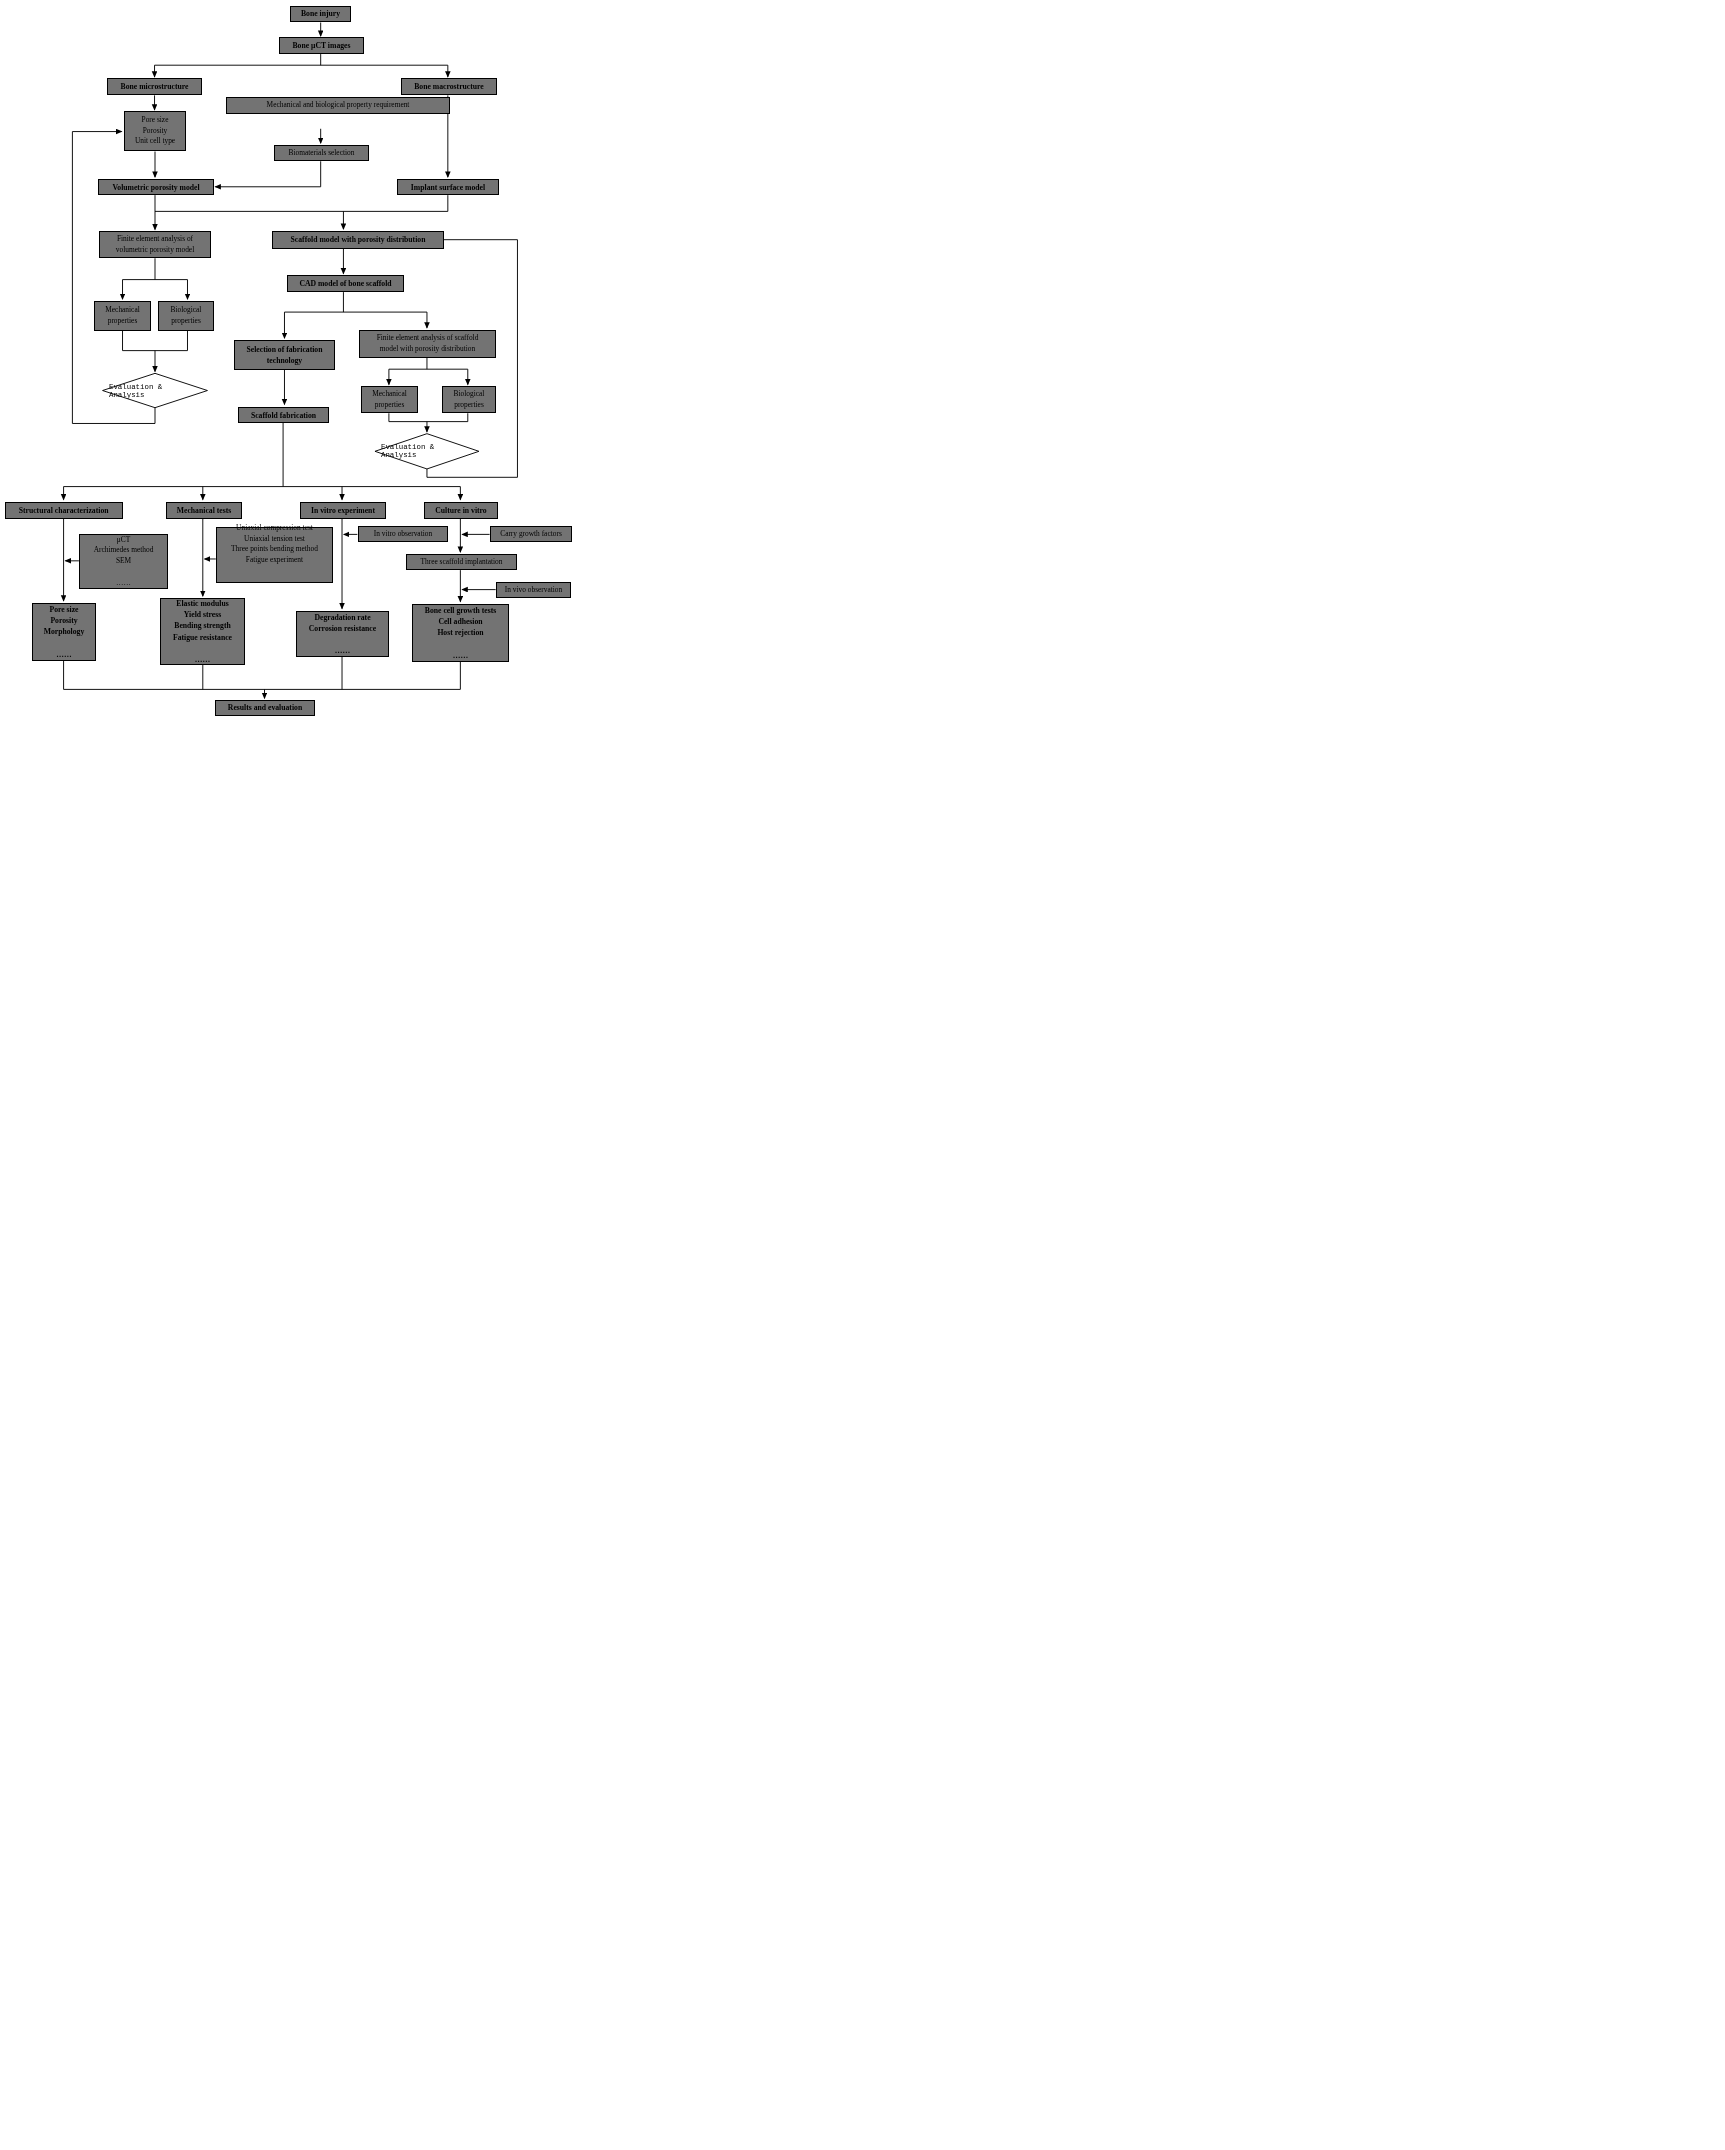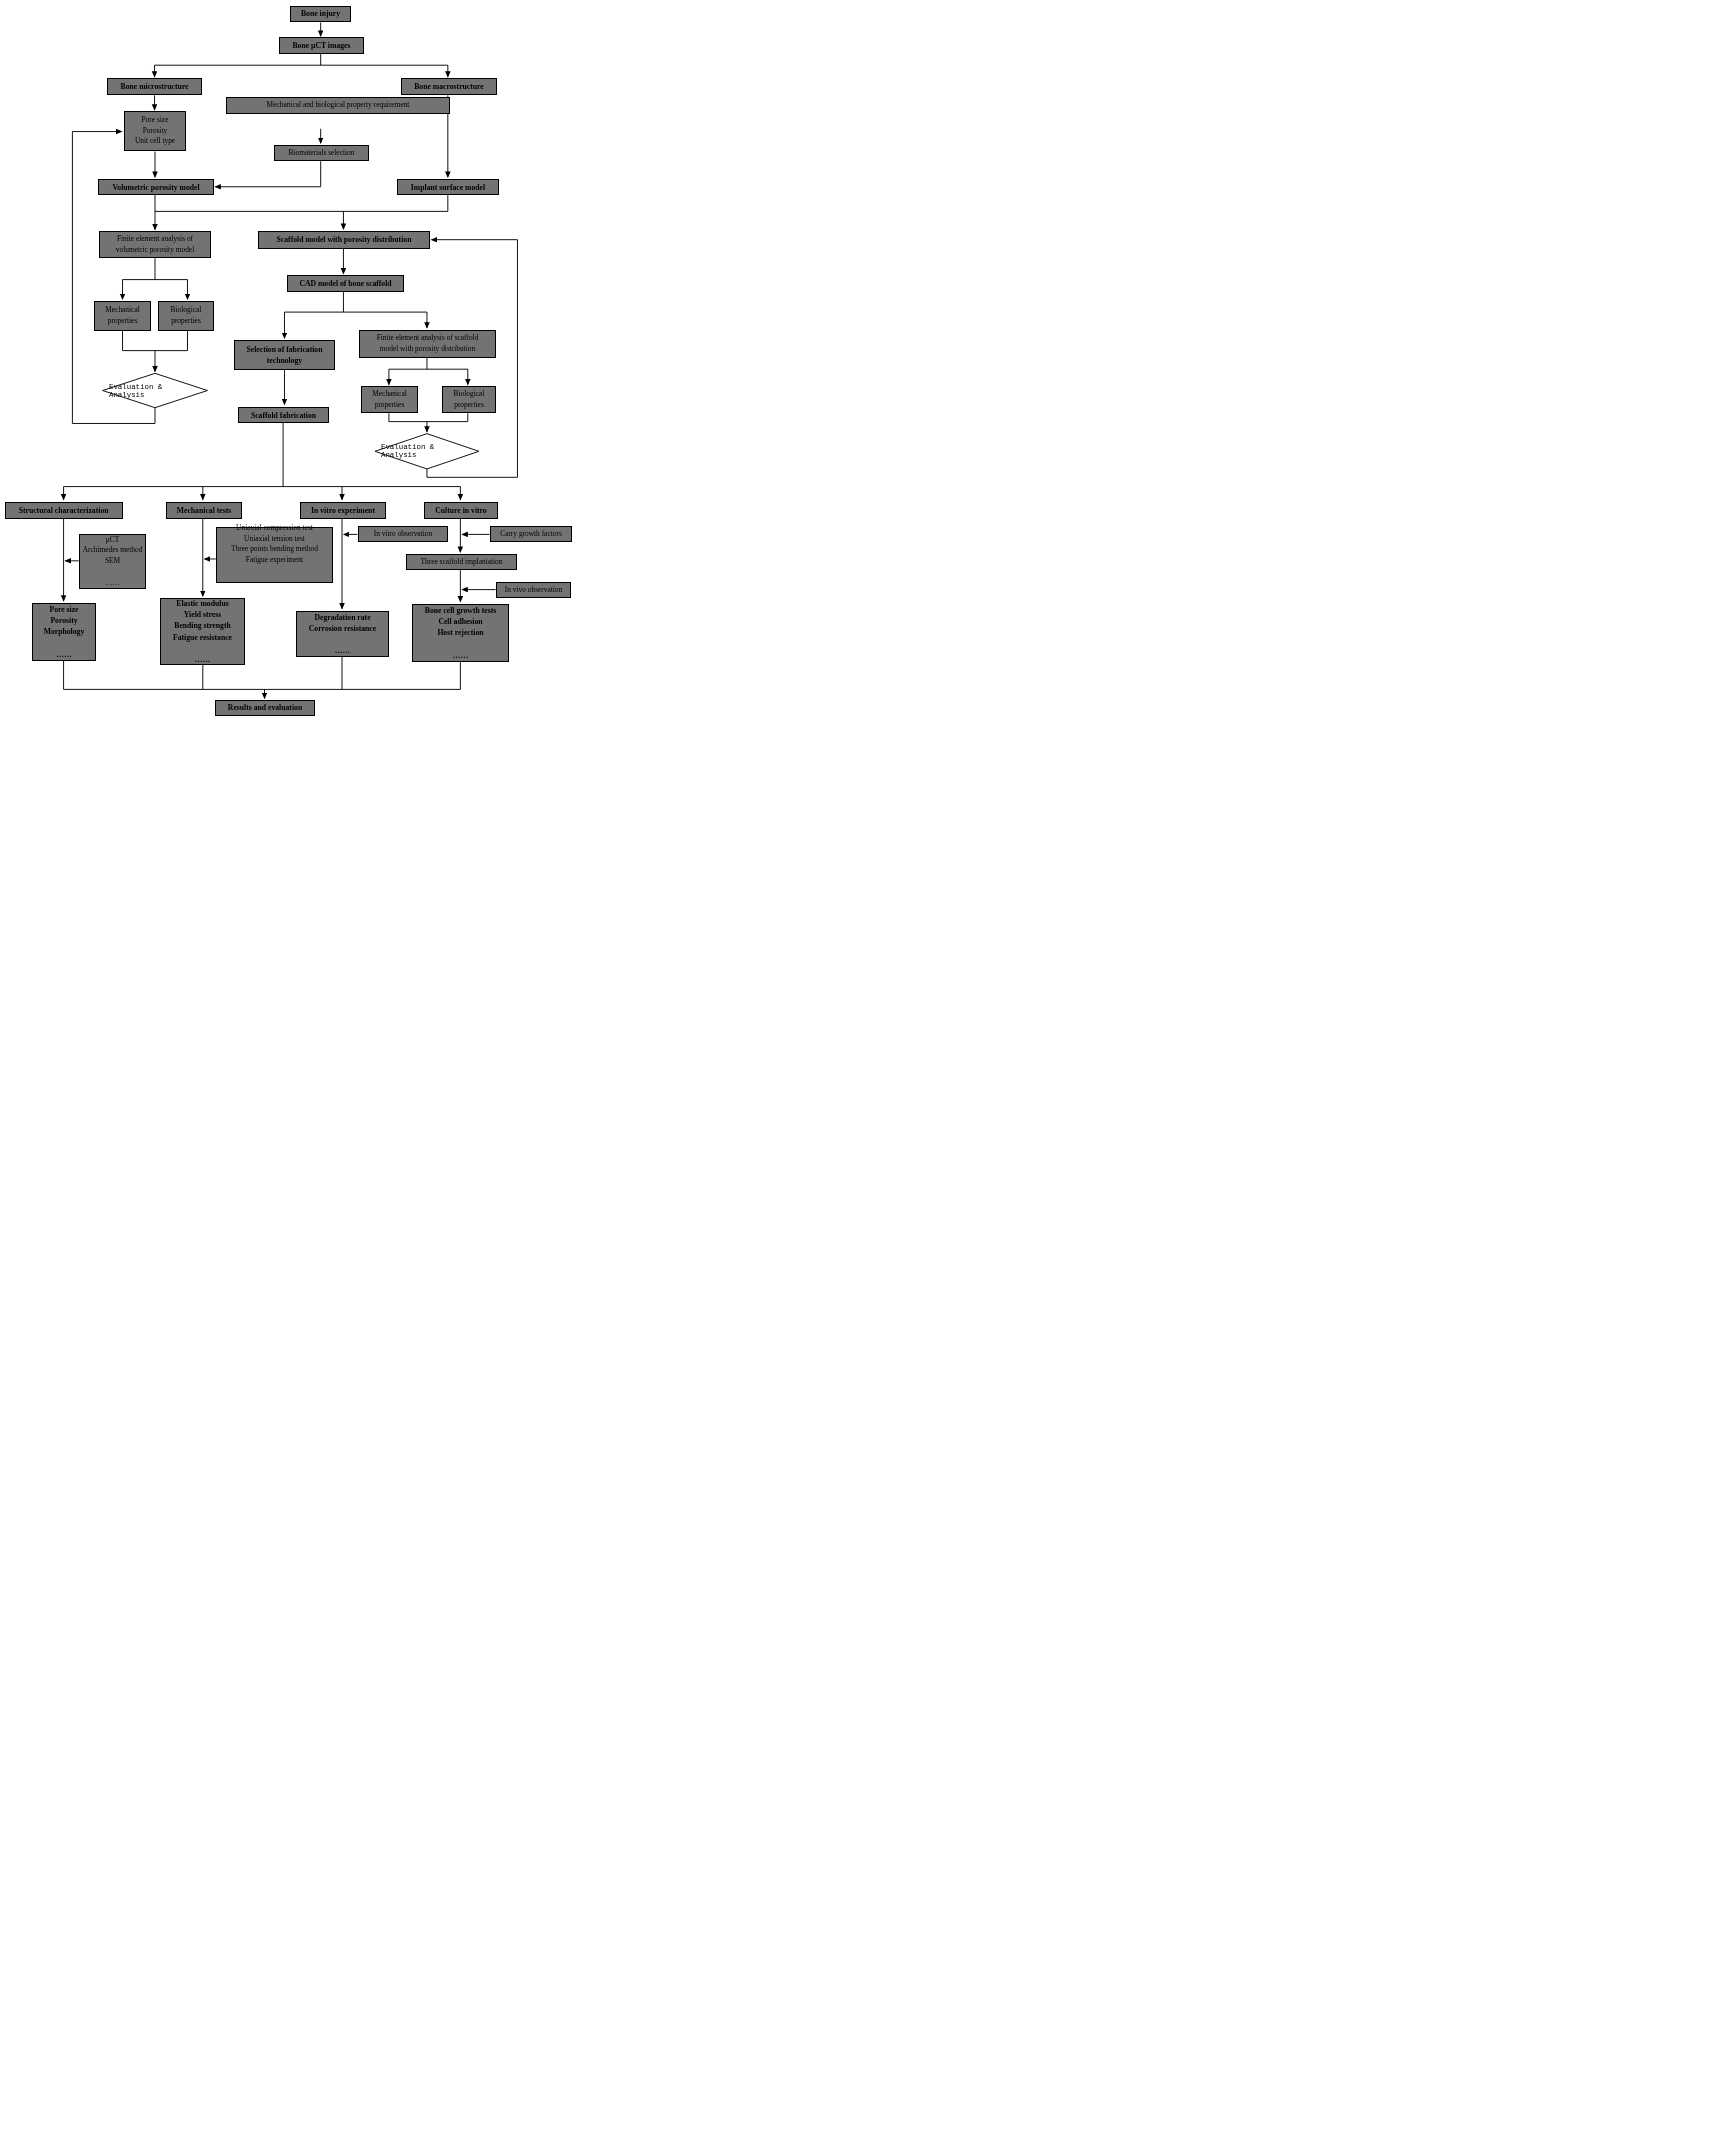--- a/index.html
+++ b/index.html
@@ -134,39 +134,39 @@
   <div class="node bold" style="left:397px;top:179px;width:102px;height:16.3px">Implant surface model</div>
 
   <div class="node" style="left:99px;top:231px;width:112px;height:27px">Finite element analysis of
 volumetric porosity model</div>
   <div class="node" style="left:94px;top:301px;width:57px;height:30px">Mechanical
 properties</div>
   <div class="node" style="left:158px;top:301px;width:56px;height:30px">Biological
 properties</div>
   <div class="dlabel" style="left:109px;top:384px;width:93px;height:14px">Evaluation &amp; Analysis</div>
 
-  <div class="node bold" style="left:258px;top:231px;width:172px;height:17.6px">Scaffold model with porosity distribution</div>
+  <div class="node bold" style="left:272px;top:231px;width:172px;height:17.6px">Scaffold model with porosity distribution</div>
   <div class="node bold" style="left:287px;top:275px;width:117px;height:16.7px">CAD model of bone scaffold</div>
   <div class="node bold" style="left:234px;top:340px;width:101px;height:30px">Selection of fabrication
 technology</div>
   <div class="node" style="left:359px;top:330px;width:137px;height:28px">Finite element analysis of scaffold
 model with porosity distribution</div>
   <div class="node" style="left:361px;top:386px;width:57px;height:27px">Mechanical
 properties</div>
   <div class="node" style="left:442px;top:386px;width:54px;height:27px">Biological
 properties</div>
   <div class="dlabel" style="left:381px;top:444px;width:93px;height:14px">Evaluation &amp; Analysis</div>
   <div class="node bold" style="left:238px;top:407px;width:91px;height:16.3px">Scaffold fabrication</div>
 
   <div class="node bold" style="left:4.6px;top:502px;width:118px;height:17px">Structural characterization</div>
   <div class="node bold" style="left:166px;top:502px;width:76px;height:17px">Mechanical tests</div>
   <div class="node bold" style="left:300px;top:502px;width:86px;height:17px">In vitro experiment</div>
   <div class="node bold" style="left:424px;top:502px;width:74px;height:17px">Culture in vitro</div>
 
-  <div class="node" style="left:79px;top:534px;width:67px;height:55px">μCT
+  <div class="node" style="left:79px;top:534px;width:89px;height:55px">μCT
 Archimedes method
 SEM
 
 ……</div>
   <div class="node" style="left:216px;top:527px;width:117px;height:56px">Uniaxial compression test
 Uniaxial tension test
 Three points bending method
 Fatigue experiment
 
 ……</div>

